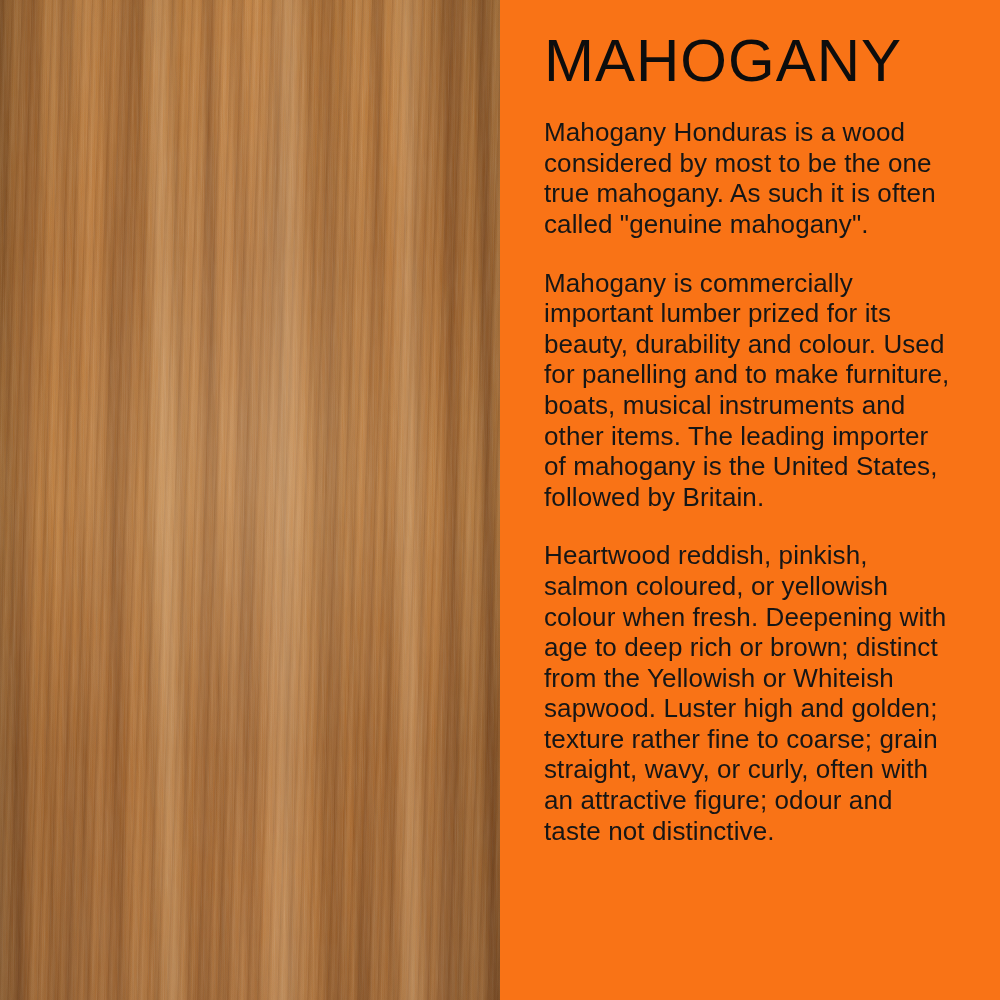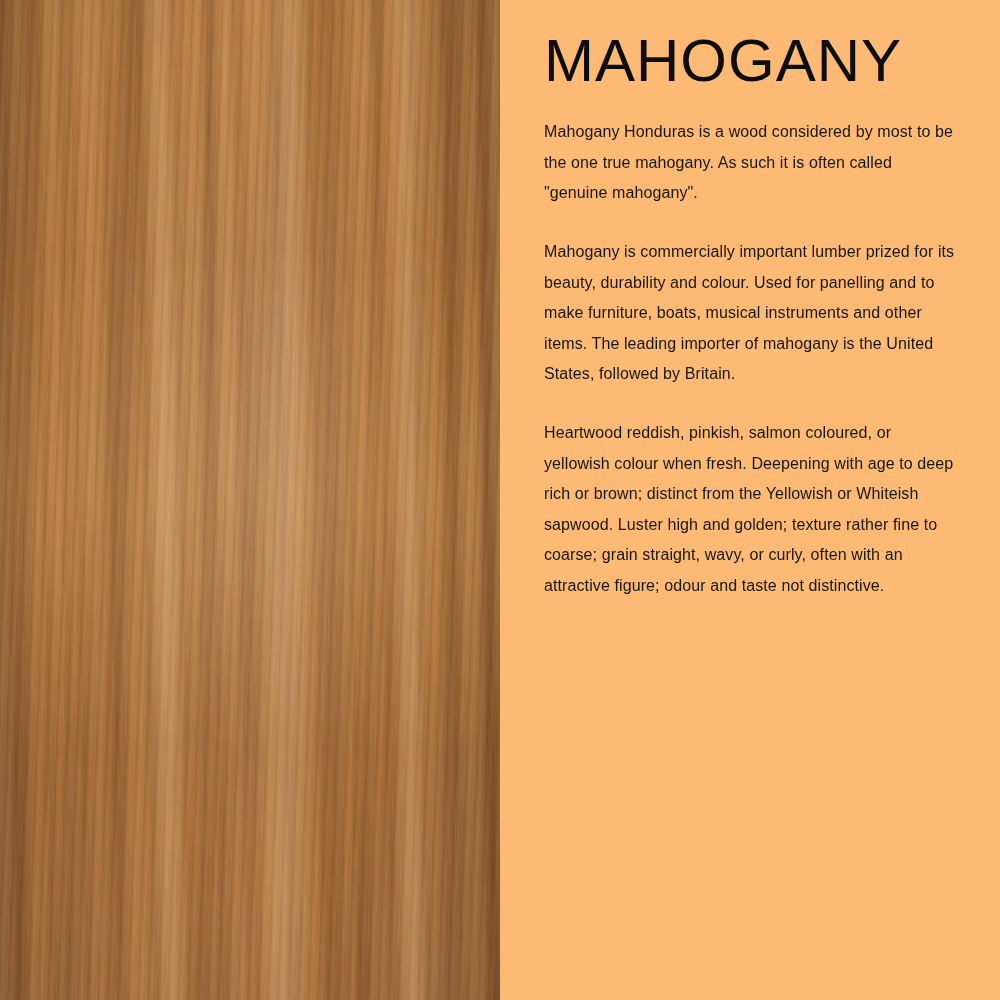--- a/index.html
+++ b/index.html
@@ -116,37 +116,37 @@
   .wood-noise {
     position: absolute;
     inset: 0;
     opacity: 0.35;
   }
 
   
   .text-panel {
     width: 500px;
     height: 1000px;
-    background: #fdba74;
+    background: #f97316;
     padding: 24px 44px 0 44px;
     box-sizing: border-box;
   }
   .title {
     font-family: "Liberation Sans", sans-serif;
     font-size: 60px;
     line-height: 1.02;
     letter-spacing: 1px;
     font-weight: 400;
     color: #0d0d0d;
     margin: 6px 0 26px 0;
     white-space: nowrap;
   }
   .para {
     font-family: "Liberation Sans", sans-serif;
-    font-size: 16px;
+    font-size: 26px;
     line-height: 30.6px;
     color: #161616;
     margin: 0 0 28px 0;
     letter-spacing: 0.1px;
   }
   .para:last-child {
     margin-bottom: 0;
   }
 </style>
 </head>

